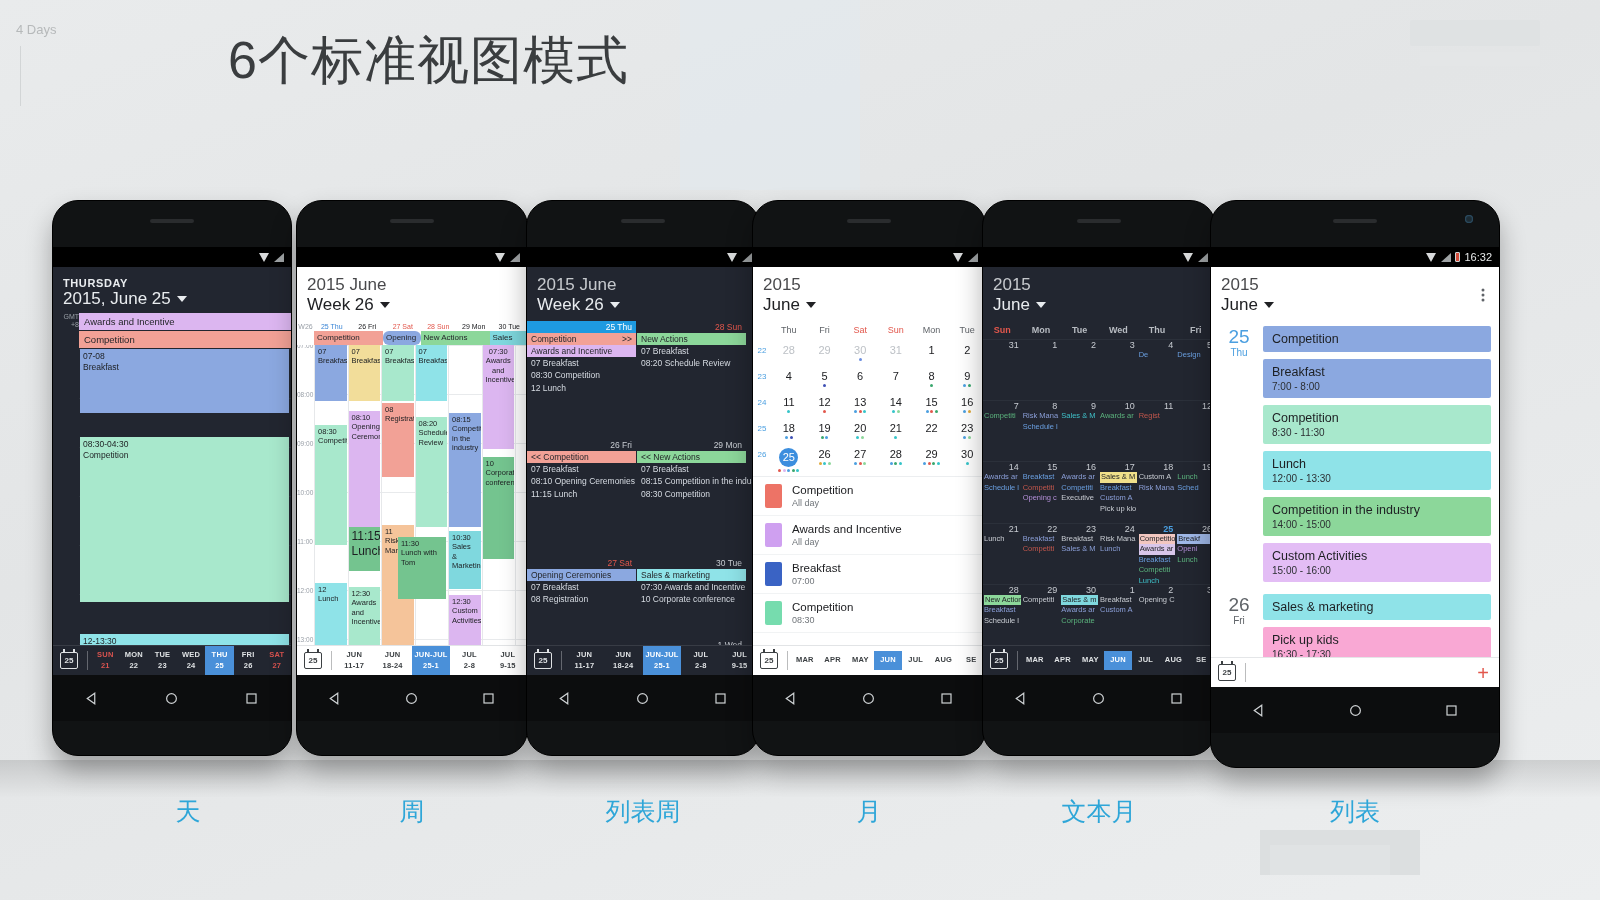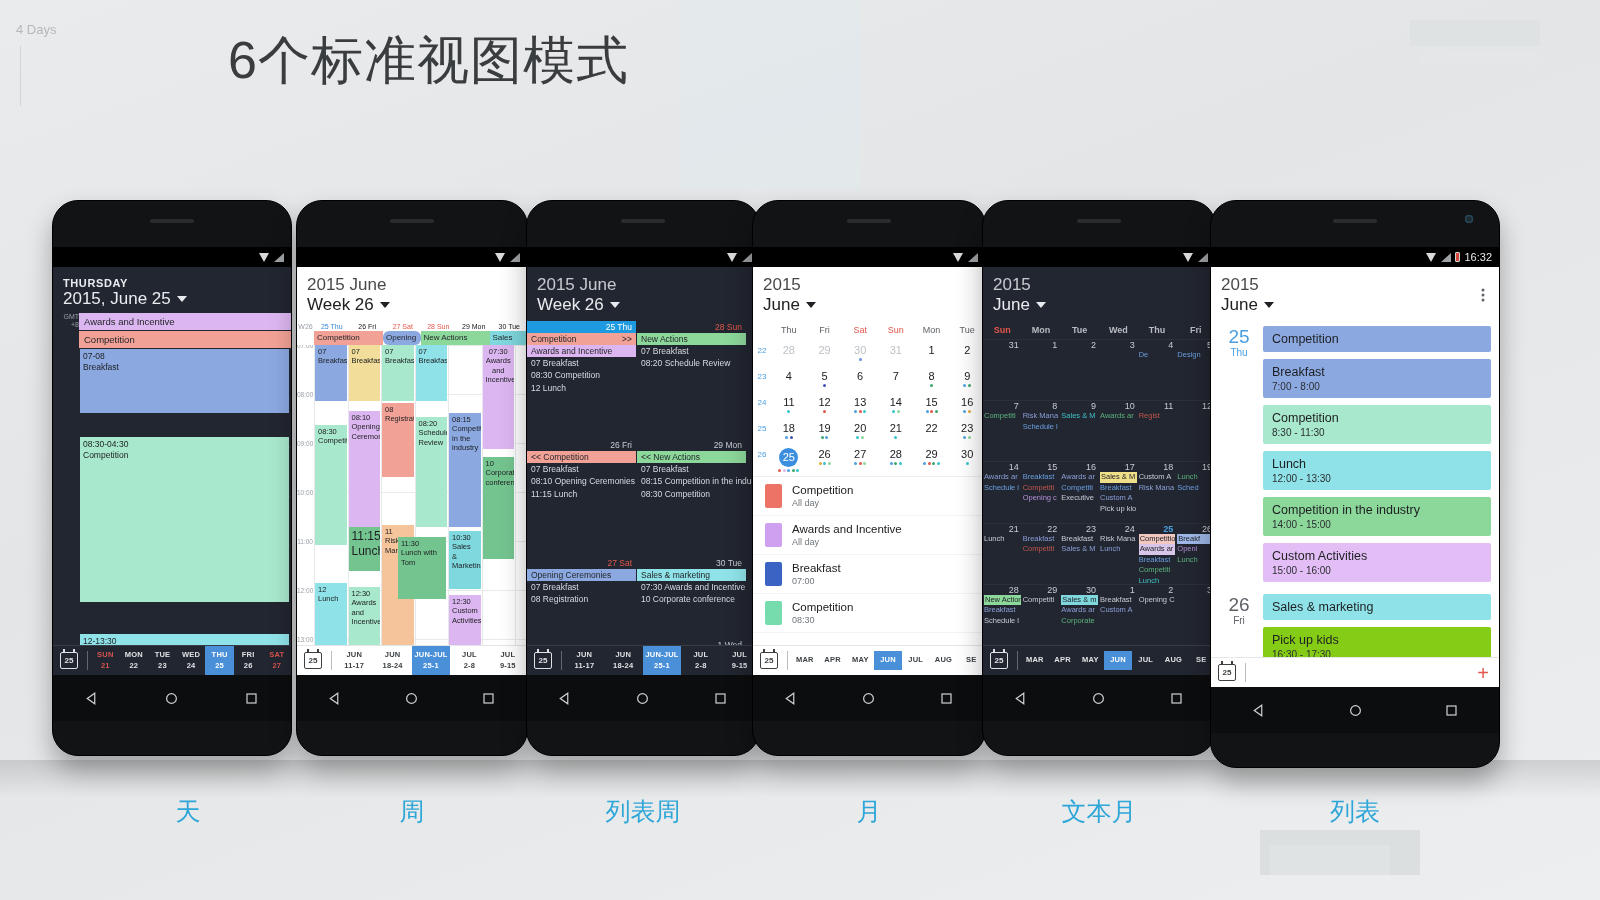--- a/index.html
+++ b/index.html
@@ -1134,21 +1134,21 @@
             </div>
             <div class="agrow">
               <div class="agdate grey">
                 <div class="d">26</div>
                 <div class="w">Fri</div>
               </div>
               <div class="agevs">
                 <div class="agev" style="background: rgb(143, 227, 232);">
                   <div class="t">Sales &amp; marketing</div>
                 </div>
-                <div class="agev" style="background: #84cc16;">
+                <div class="agev" style="background: #f9a8d4;">
                   <div class="t">Pick up kids</div>
                   <div class="s">16:30 - 17:30</div>
                 </div>
               </div>
             </div>
           </div>
           <div class="agfoot" style="color: rgb(60, 64, 67);">
             <div class="calicon">25</div>
             <div class="chipdiv"></div>
             <div class="plus">+</div>

